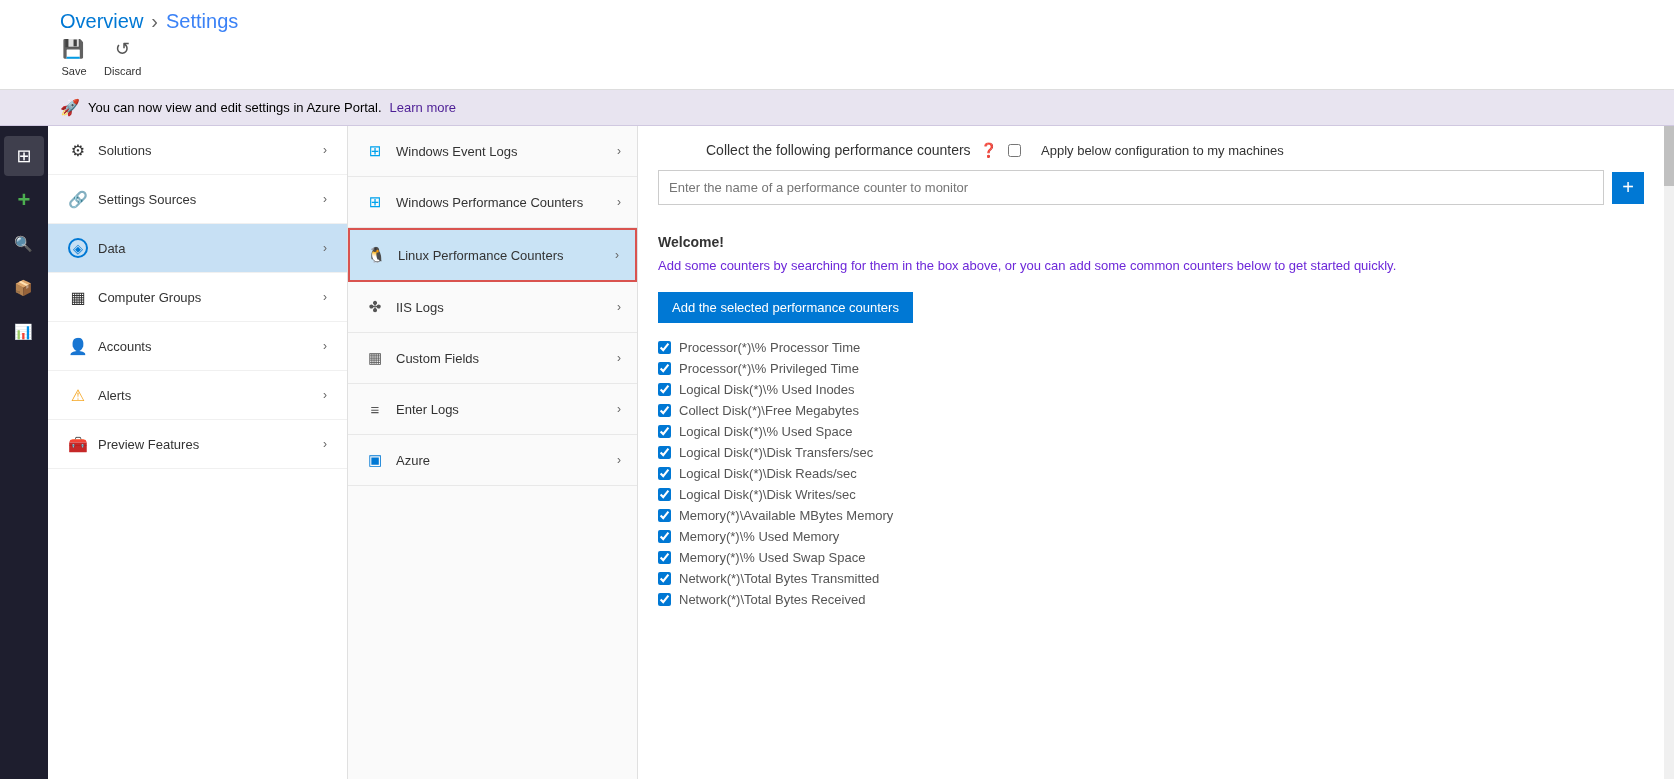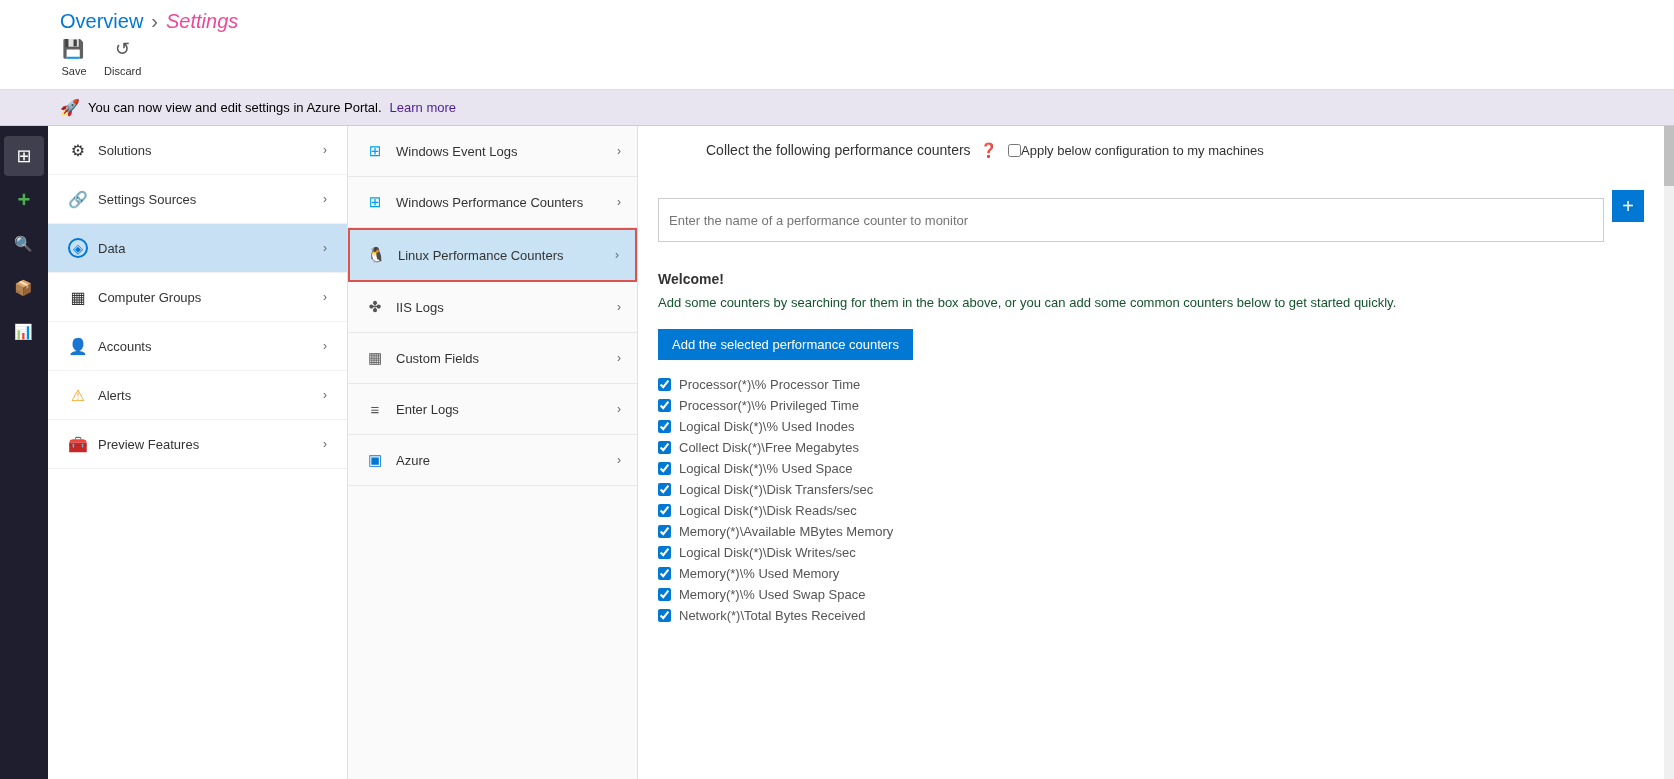--- a/index.html
+++ b/index.html
@@ -36,27 +36,27 @@
     .middle-item { display: flex; align-items: center; justify-content: space-between; padding: 14px 16px; cursor: pointer; border-bottom: 1px solid #e8e8e8; color: #333; }
     .middle-item.selected { background: #c9e3f5; border: 2px solid #d9534f; }
     .middle-item-left { display: flex; align-items: center; gap: 10px; }
     .middle-icon { width: 22px; height: 22px; display: flex; align-items: center; justify-content: center; font-size: 15px; }
 
     
     .right-content { flex: 1; background: #fff; overflow-y: auto; padding: 16px 20px; }
     .collect-header { display: flex; align-items: center; gap: 10px; margin-bottom: 12px; flex-wrap: wrap; margin-left: 48px; }
     .collect-title { font-size: 14px; color: #333; font-weight: 500; }
     .help-icon { color: #0078d4; cursor: pointer; font-size: 14px; }
-    .apply-config { display: flex; align-items: center; gap: 0; font-size: 13px; color: #333; }
+    .apply-config { display: flex; align-items: center; gap: 20px; font-size: 13px; color: #333; }
     .search-add-row { display: flex; align-items: center; gap: 8px; margin-bottom: 16px; }
-    .perf-input { flex: 1; height: 44px; border: 1px solid #ccc; padding: 0 10px; font-size: 13px; color: #aaa; margin-top: 28px; }
+    .perf-input { flex: 1; height: 35px; border: 1px solid #ccc; padding: 0 10px; font-size: 13px; color: #aaa; }
     .add-btn { width: 32px; height: 32px; background: #0078d4; color: #fff; border: none; font-size: 20px; cursor: pointer; display: flex; align-items: center; justify-content: center; }
     .welcome-section { margin-bottom: 16px; margin-top: 29px; }
     .welcome-title { font-size: 14px; font-weight: 600; color: #333; margin-bottom: 6px; }
-    .welcome-text { font-size: 13px; color: #14532d; line-height: 1.5; }
+    .welcome-text { font-size: 13px; color: #6d28d9; line-height: 1.5; }
     .add-selected-btn { background: #0078d4; color: #fff; border: none; padding: 8px 14px; cursor: pointer; font-size: 13px; margin-bottom: 14px; }
     .counter-list { list-style: none; }
     .counter-item { display: flex; align-items: center; gap: 8px; padding: 3px 0; font-size: 13px; color: #555; }
     .counter-item input[type="checkbox"] { accent-color: #0078d4; }
 
     
     .right-content::-webkit-scrollbar { width: 6px; }
     .right-content::-webkit-scrollbar-track { background: #f0f0f0; }
     .right-content::-webkit-scrollbar-thumb { background: #bbb; }
 
@@ -66,21 +66,21 @@
     .top-section { position: relative; height: 90px; display: flex; align-items: flex-end; padding-bottom: 8px; flex-shrink: 0; background: #fff; border-bottom: 1px solid #ddd; }
     .breadcrumb-area { position: absolute; top: 10px; left: 60px; display: flex; align-items: center; font-size: 20px; font-weight: 300; color: #444; }
   </style>
 </head>
 <body>
 
 <div class="top-section">
   <div class="breadcrumb-area">
     <span style="cursor:pointer;color:#0078d4;">Overview</span>
     <span style="margin:0 8px;color:#666;">›</span>
-    <span style="color:#ec4899;font-style:italic;">Settings</span>
+    <span style="color:#3b82f6;">Settings</span>
   </div>
   <div class="toolbar" style="margin-left:60px; margin-top:0; padding-bottom:4px;">
     <button class="toolbar-btn">
       <div class="icon-circle save-icon">💾</div>
       <span>Save</span>
     </button>
     <button class="toolbar-btn">
       <div class="icon-circle discard-icon">↺</div>
       <span>Discard</span>
     </button>
@@ -249,33 +249,37 @@
         <li class="counter-item">
           <input type="checkbox" checked="" style="">
           <span>Logical Disk(*)\Disk Transfers/sec</span>
         </li>
         <li class="counter-item">
           <input type="checkbox" checked="" style="">
           <span>Logical Disk(*)\Disk Reads/sec</span>
         </li>
         <li class="counter-item">
           <input type="checkbox" checked="" style="">
+          <span>Logical Disk(*)\Disk Writes/sec</span>
+        </li>
+        <li class="counter-item">
+          <input type="checkbox" checked="" style="">
           <span>Memory(*)\Available MBytes Memory</span>
         </li>
         <li class="counter-item">
           <input type="checkbox" checked="" style="">
-          <span>Logical Disk(*)\Disk Writes/sec</span>
-        </li>
-        <li class="counter-item">
-          <input type="checkbox" checked="" style="">
           <span>Memory(*)\% Used Memory</span>
         </li>
         <li class="counter-item">
           <input type="checkbox" checked="" style="">
           <span>Memory(*)\% Used Swap Space</span>
+        </li>
+        <li class="counter-item">
+          <input type="checkbox" checked="" style="">
+          <span>Network(*)\Total Bytes Transmitted</span>
         </li>
         <li class="counter-item">
           <input type="checkbox" checked="" style="">
           <span>Network(*)\Total Bytes Received</span>
         </li>
       </ul>
   </div>
 
   <div class="vertical-scroll">
     <div class="scroll-thumb"></div>

